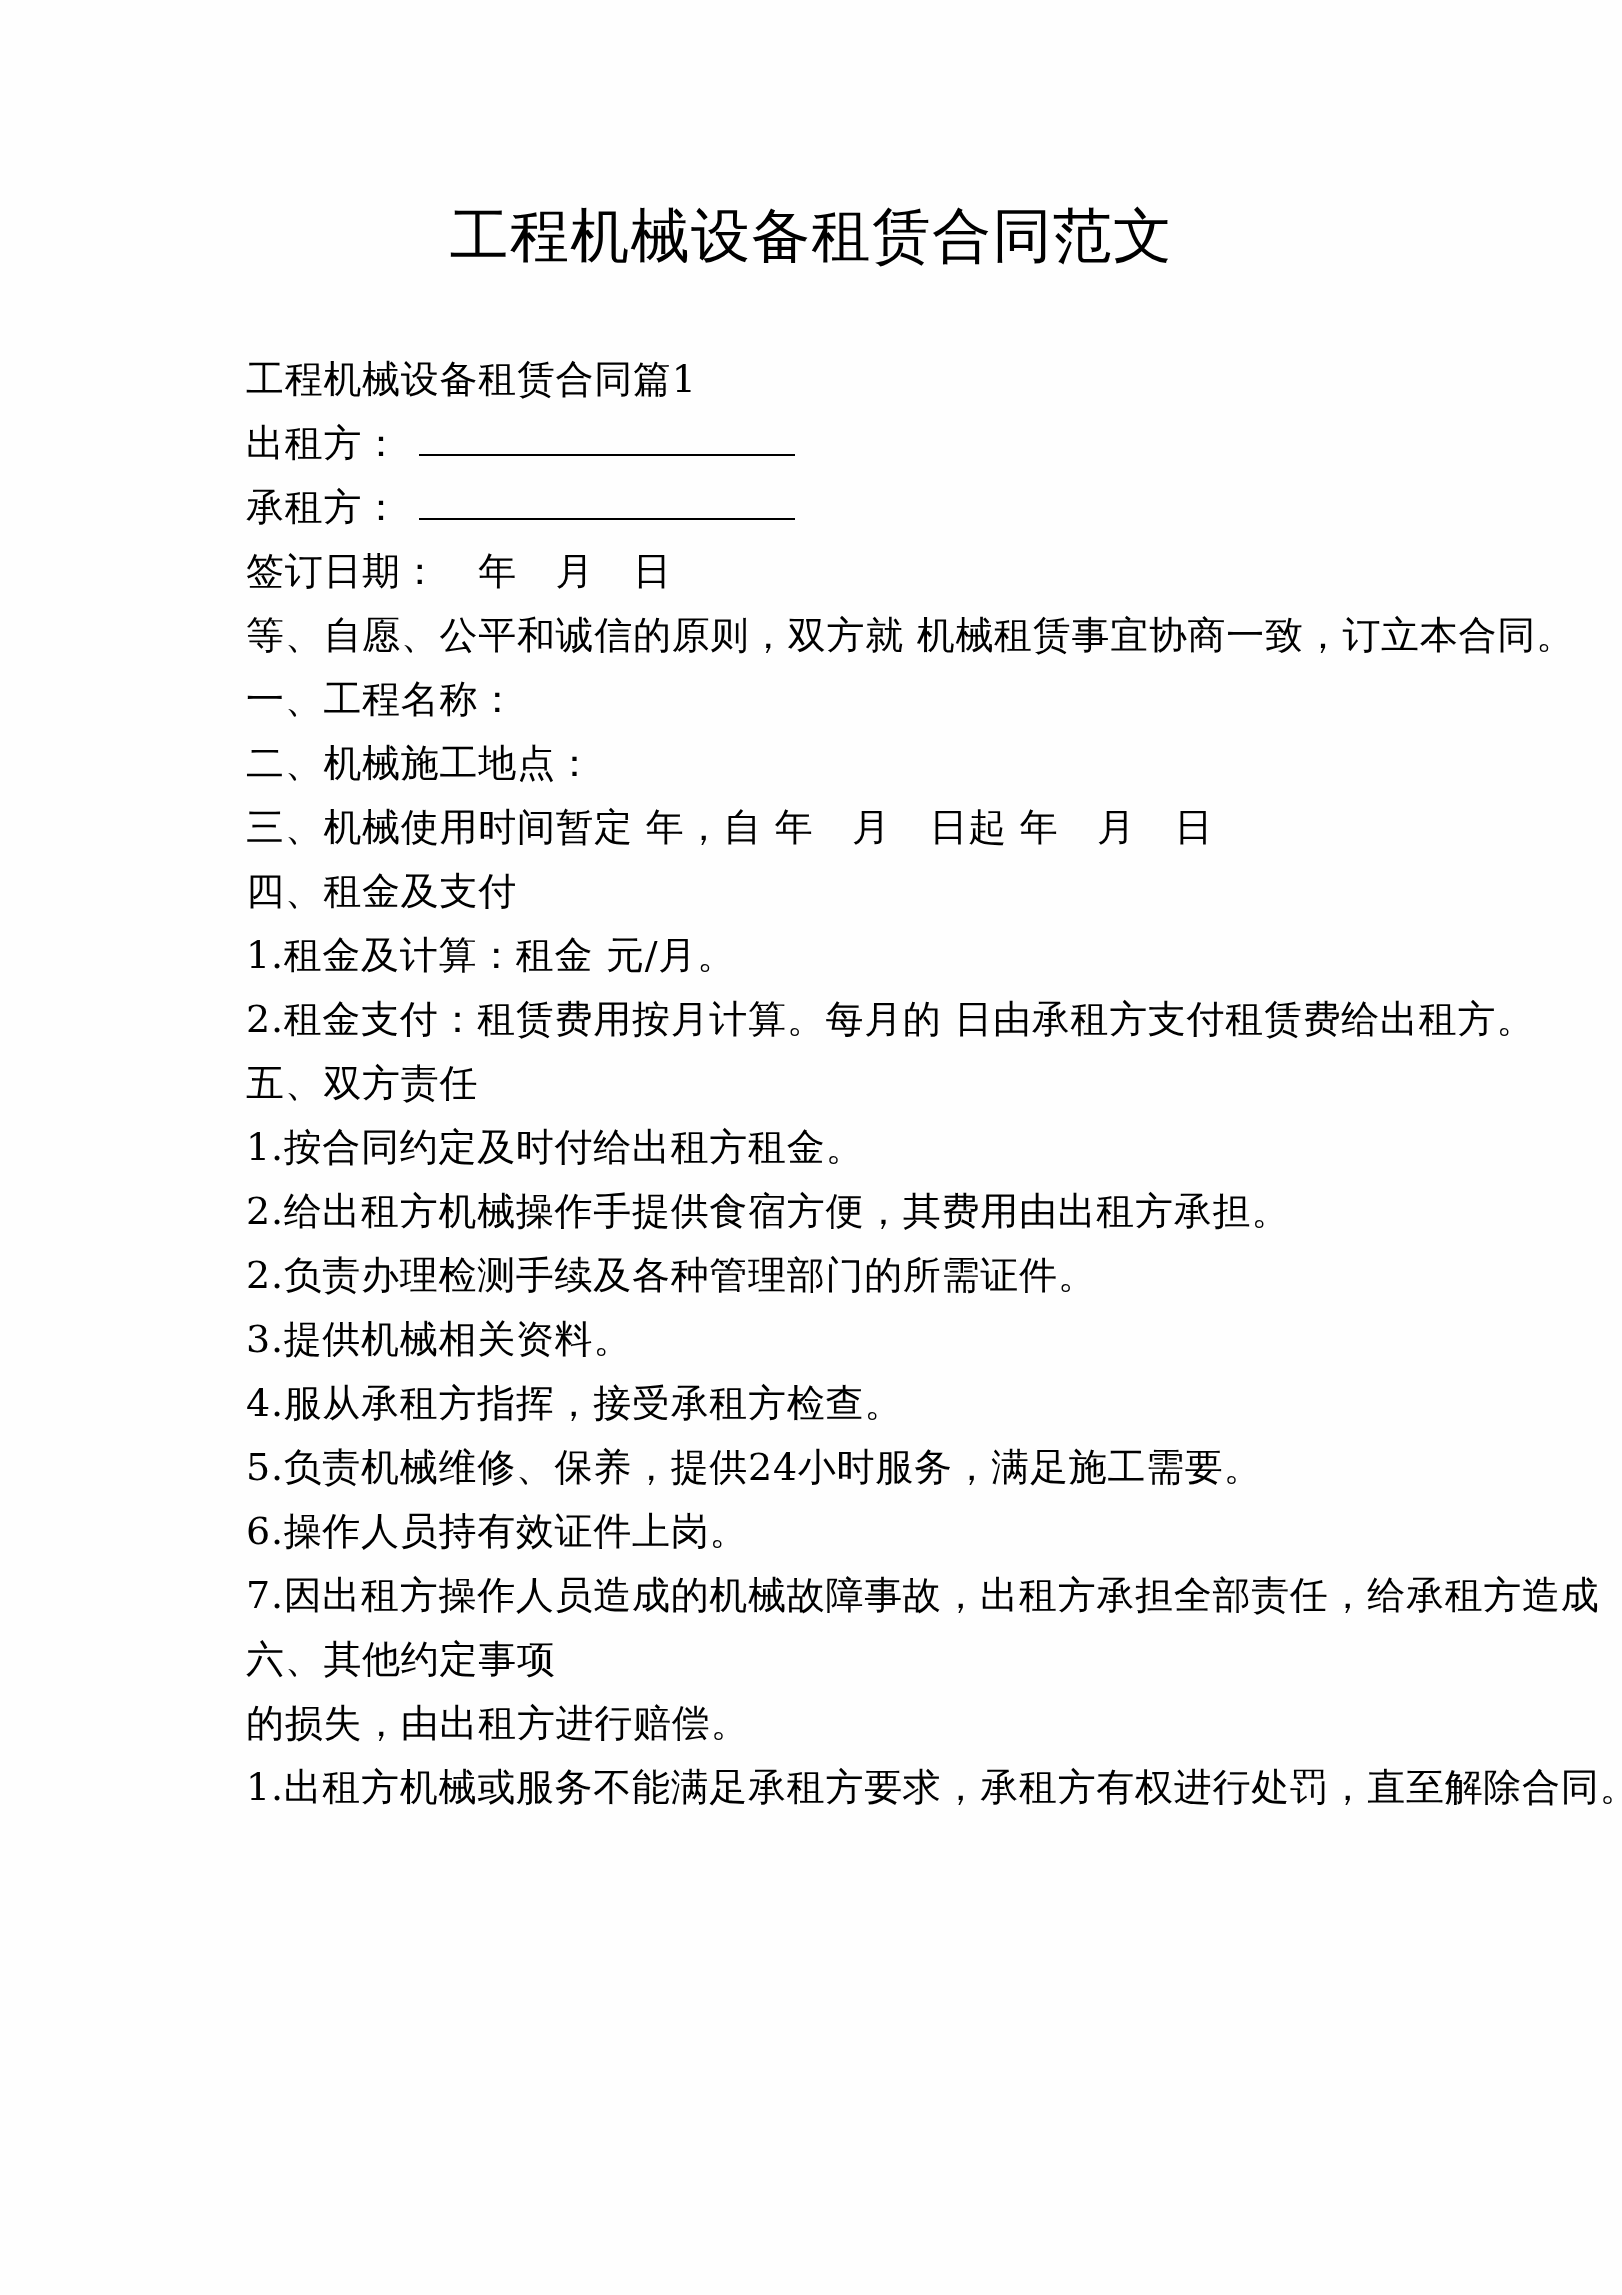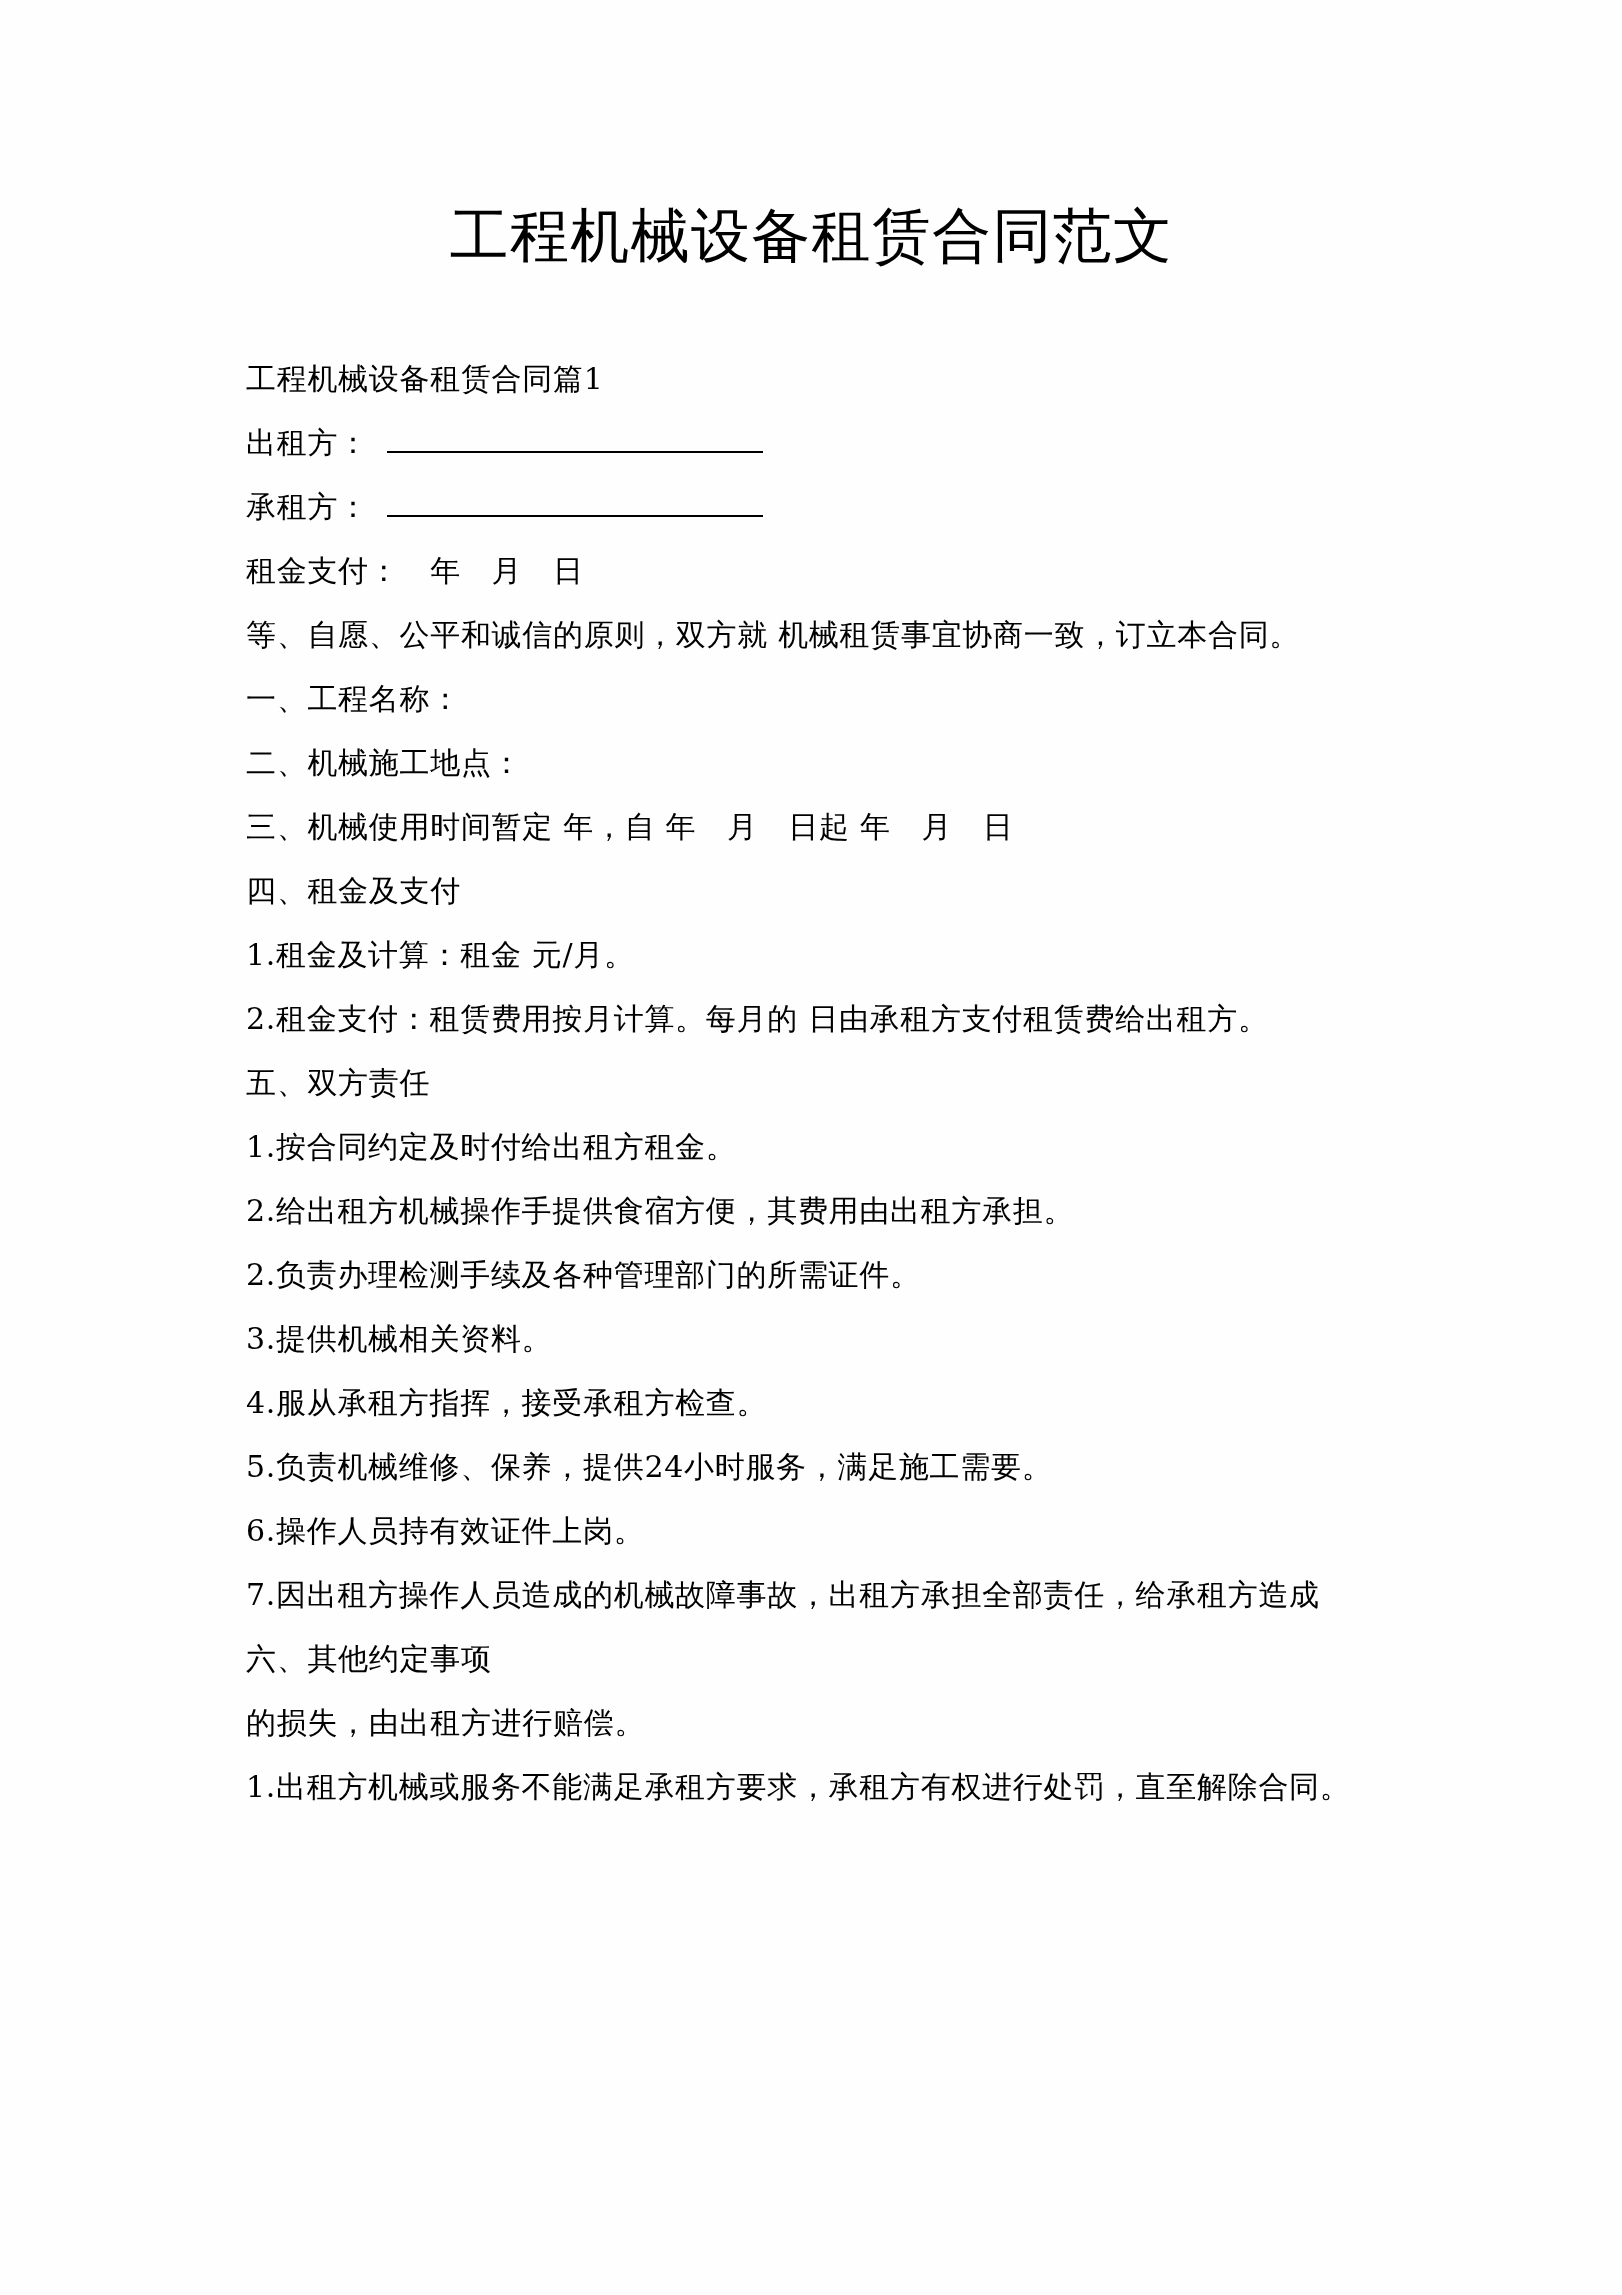--- a/index.html
+++ b/index.html
@@ -34,21 +34,21 @@
     font-family: "DejaVu Sans", "Liberation Sans", sans-serif;
     letter-spacing: 1.3px;
   }
   .body-text {
     position: absolute;
     left: 246px;
     top: 347px;
     width: 1152px;
   }
   .line {
-    font-size: 30px;
+    font-size: 38px;
     line-height: 64px;
     height: 64px;
     white-space: nowrap;
     letter-spacing: 0.7px;
   }
   .blank {
     display: inline-block;
     width: 376px;
     border-bottom: 2px solid #000;
     height: 26px;
@@ -67,21 +67,21 @@
     <div class="line">工程机械设备租赁合同篇1</div>
 
     <div class="line">
       <span>出租方：</span><span class="blank"></span>
     </div>
 
     <div class="line">
       <span>承租方：</span><span class="blank"></span>
     </div>
 
-    <div class="line">租金支付：　年　月　日</div>
+    <div class="line">签订日期：　年　月　日</div>
 
     <div class="line">等、自愿、公平和诚信的原则，双方就 机械租赁事宜协商一致，订立本合同。</div>
 
     <div class="line">一、工程名称：</div>
     <div class="line">二、机械施工地点：</div>
     <div class="line">三、机械使用时间暂定 年，自 年　月　日起 年　月　日</div>
     <div class="line">四、租金及支付</div>
     <div class="line">1.租金及计算：租金 元/月。</div>
     <div class="line">2.租金支付：租赁费用按月计算。每月的 日由承租方支付租赁费给出租方。</div>
 

